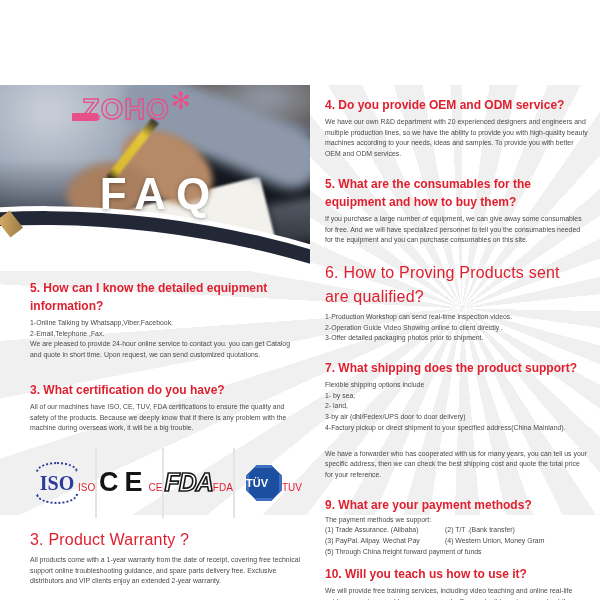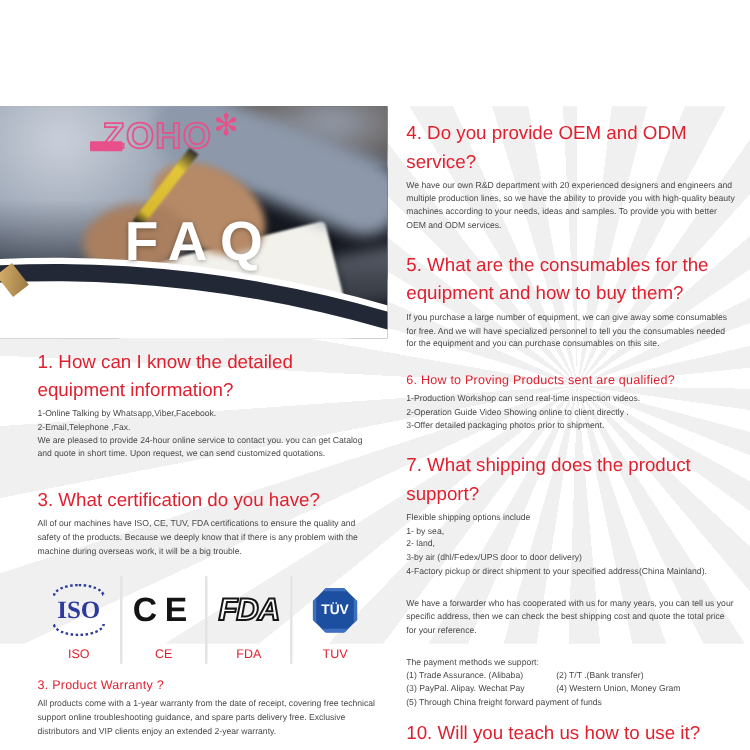--- a/index.html
+++ b/index.html
@@ -43,41 +43,41 @@
   @supports not (-webkit-text-stroke: 1px red){.logo-word{color:#e8508a;}}
   .logo-burst{font-size:24px;color:#e8508a;line-height:1;margin-left:1px;margin-top:-6px;}
   .logo-chip{position:absolute;left:72px;top:28px;width:26px;height:8px;background:#e8508a;border-radius:1px;}
   .faq-title{position:absolute;left:70px;top:84px;width:180px;text-align:center;z-index:6;
              color:#ffffff;font-size:44px;font-weight:bold;letter-spacing:10px;text-shadow:0 1px 4px rgba(0,0,0,.35);}
   
   .col{position:absolute;}
   .col-left{left:30px;top:194px;width:272px;}
   .col-right{left:325px;top:11px;width:263px;}
   .q{margin:0 0 13px 0;}
-  .q-title{color:#e01f2e;font-size:15px;font-weight:normal;line-height:1.5;margin:0 0 3px 0;}
-  .q-title.light{font-weight:normal;font-size:10px;letter-spacing:.2px;}
+  .q-title{color:#e01f2e;font-size:12px;font-weight:bold;line-height:1.5;margin:0 0 3px 0;}
+  .q-title.light{font-weight:normal;font-size:16px;letter-spacing:.2px;}
   .q-body{color:#4a4a4a;font-size:6.9px;line-height:1.55;white-space:pre-line;margin:0;}
   .col-right .q{margin-bottom:15px;}
   .q-gap{margin-bottom:20px;}
   
   .certs{display:grid;grid-template-columns:repeat(4,1fr);margin:14px 0 10px 0;}
-  .cert-cell{display:flex;flex-direction:column;align-items:center;justify-content:flex-end;height:66px;padding:2px 0;}
+  .cert-cell{display:flex;align-items:center;justify-content:flex-end;height:66px;padding:2px 0;}
   .cert-cell.div{border-right:2px solid #e4e4e4;}
   .cert-label{color:#e01f2e;font-size:10px;margin-top:9px;}
   .cert-art{height:42px;display:flex;align-items:center;justify-content:center;}
   .iso-wrap{display:flex;flex-direction:column;align-items:center;}
   .iso-arc{width:42px;height:10px;border:2px dotted #2b3a9b;border-radius:50%;box-sizing:border-box;}
   .iso-arc.top{border-bottom:none;border-radius:21px 21px 0 0/10px 10px 0 0;}
   .iso-arc.bot{border-top:none;border-radius:0 0 21px 21px/0 0 10px 10px;}
   .iso-text{color:#2b3a9b;font-size:20px;font-weight:bold;line-height:1;margin:1px 0;font-family:"Liberation Serif",serif;}
   .ce-text{color:#141414;font-size:27px;font-weight:bold;letter-spacing:6px;line-height:1;}
   .fda-text{font-size:25px;font-weight:bold;font-style:italic;letter-spacing:-1px;line-height:1;color:#ffffff;
             -webkit-text-stroke:1.6px #161616;}
   @supports not (-webkit-text-stroke: 1px red){.fda-text{color:#161616;}}
-  .tuv-oct{width:36px;height:36px;background:#1d4fa1;display:flex;align-items:center;justify-content:center;
+  .tuv-oct{width:36px;height:36px;background:#1d4fa1;display:flex;align-items:center;
            clip-path:polygon(30% 0,70% 0,100% 30%,100% 70%,70% 100%,30% 100%,0 70%,0 30%);
            box-shadow:inset 0 0 0 3px #3f6fc0;}
   .tuv-text{color:#ffffff;font-size:11px;font-weight:bold;}
   
   .pay-intro{color:#4a4a4a;font-size:6.9px;line-height:1.55;margin:0;}
   .pay-row{display:flex;color:#4a4a4a;font-size:6.9px;line-height:1.55;}
   .pay-row .l{width:120px;flex:none;}
 </style>
 </head>
 <body>
@@ -106,21 +106,21 @@
       <div class="logo-chip"></div>
       <div class="faq-title">FAQ</div>
       <div class="arc-white"></div>
       <div class="arc-navy"></div>
       <div class="gold-accent"></div>
       <div class="arc-red"></div>
     </div>
 
     <div class="col col-left">
       <div class="q q-gap">
-        <h3 class="q-title">1. How can I know the detailed equipment information?</h3>
+        <h3 class="q-title">5. How can I know the detailed equipment information?</h3>
         <p class="q-body">1-Online Talking by Whatsapp,Viber,Facebook.
 2-Email,Telephone ,Fax.
 We are pleased to provide 24-hour online service to contact you. you can get Catalog and quote in short time. Upon request, we can send customized quotations.</p>
       </div>
       <div class="q">
         <h3 class="q-title">3. What certification do you have?</h3>
         <p class="q-body">All of our machines have ISO, CE, TUV, FDA certifications to ensure the quality and safety of the products. Because we deeply know that if there is any problem with the machine during overseas work, it will be a big trouble.</p>
       </div>
 
       <div class="certs">
@@ -180,20 +180,21 @@
         <p class="q-body">Flexible shipping options include
 1- by sea,
 2- land,
 3-by air (dhl/Fedex/UPS door to door delivery)
 4-Factory pickup or direct shipment to your specified address(China Mainland).</p>
       </div>
       <div class="q">
         <p class="q-body">We have a forwarder who has cooperated with us for many years, you can tell us your specific address, then we can check the best shipping cost and quote the total price for your reference.</p>
       </div>
       <div class="q" style="margin-bottom:8px;">
+        <h3 class="q-title" style="margin-bottom:1px;">9. What are your payment methods?</h3>
         <p class="pay-intro">The payment methods we support:</p>
         <div class="pay-row">
           <span class="l">(1) Trade Assurance. (Alibaba)</span>
           <span>(2) T/T .(Bank transfer)</span>
         </div>
         <div class="pay-row">
           <span class="l">(3) PayPal. Alipay. Wechat Pay</span>
           <span>(4) Western Union, Money Gram</span>
         </div>
         <div class="pay-row">

